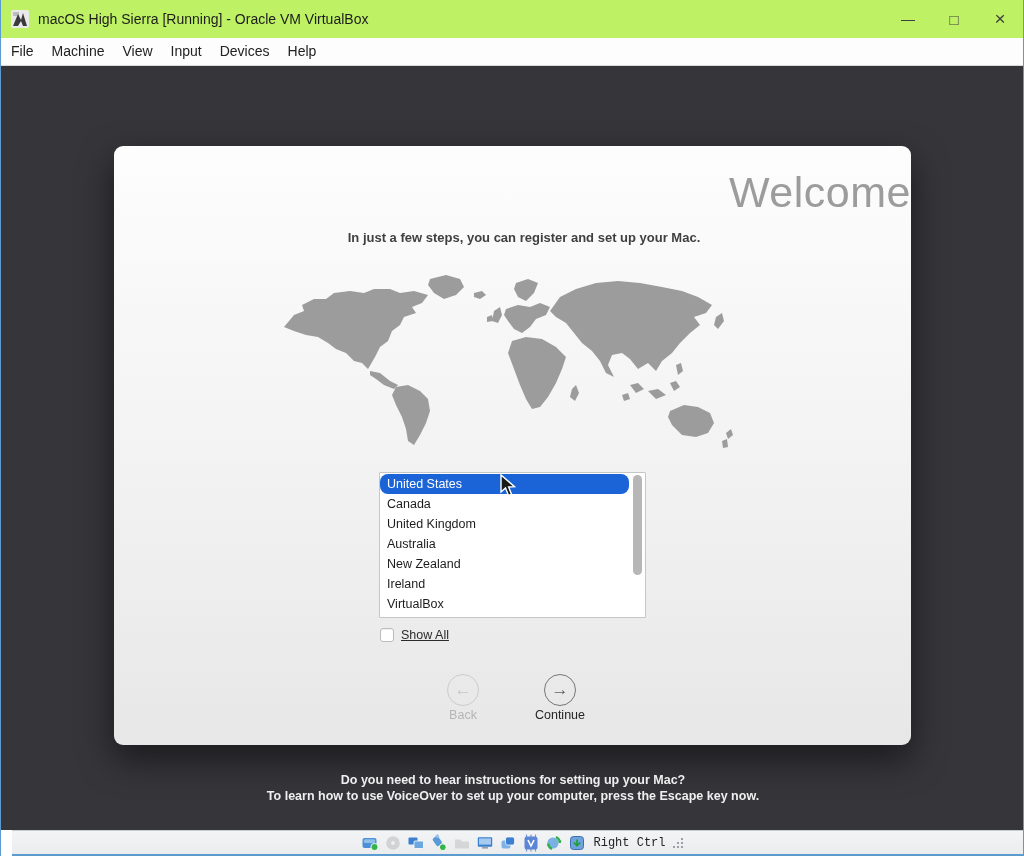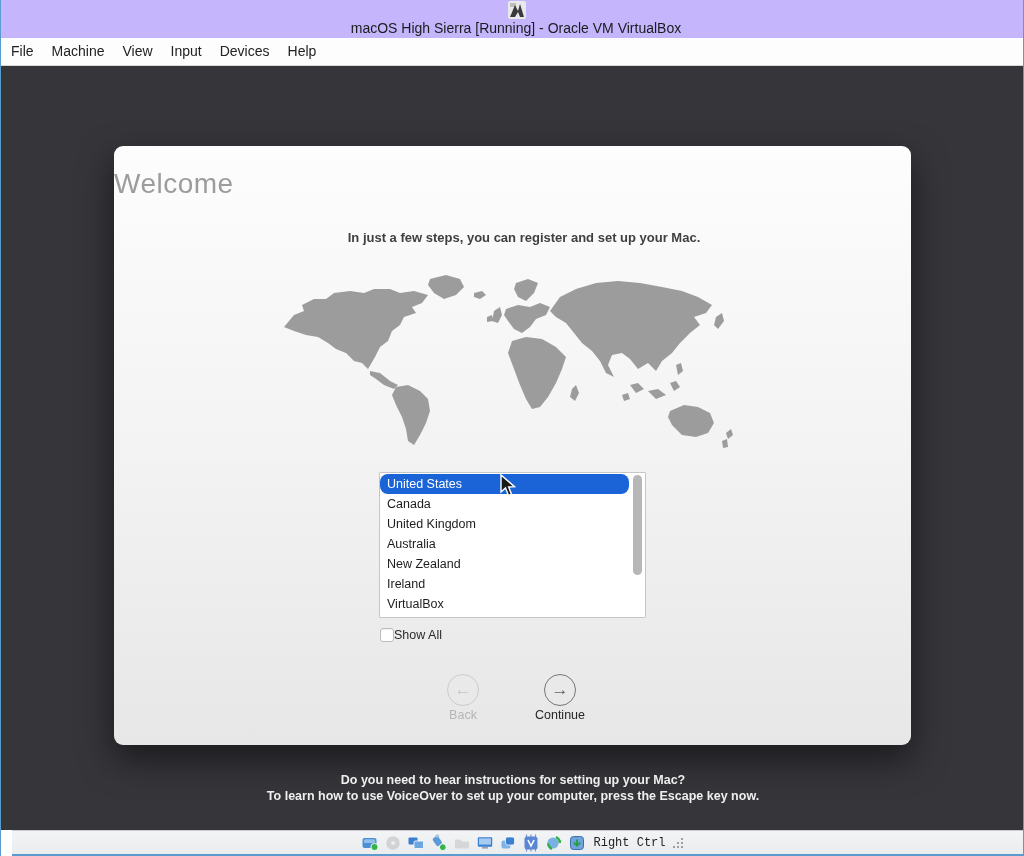--- a/index.html
+++ b/index.html
@@ -6,21 +6,21 @@
   html,body { background:#222; }
   body { font-family:"Liberation Sans", sans-serif; }
   .window {
     position:relative; width:1024px; height:856px; overflow:hidden;
     background:#fff;
     border-left:1px solid #5b9bd0; border-right:1px solid #5b9bd0;
   }
   
   .titlebar {
     position:absolute; left:0; top:0; width:100%; height:38px;
-    background:#c4b5fd; display:flex; align-items:center;flex-direction:column;
+    background:#bef264; display:flex; align-items:center;
   }
   .app-icon { width:20px; height:20px; margin-left:9px; flex:0 0 auto; }
   .title-text { margin-left:8px; font-size:14px; color:#1c1c1c; white-space:nowrap; }
   .win-controls { margin-left:auto; display:flex; height:38px; }
   .win-btn {
     width:46px; height:38px; display:flex; align-items:center; justify-content:center;
     font-size:14px; color:#404040; cursor:default; background:transparent; border:none;
     font-family:"Liberation Sans", sans-serif;
   }
   .win-btn.close { font-size:19px; }
@@ -41,21 +41,21 @@
     background:#35353a; overflow:hidden;
   }
   .setup-card {
     position:absolute; left:113px; top:80px; width:797px; height:599px;
     border-radius:9px;
     background:linear-gradient(#fdfdfd 0%, #f2f2f2 55%, #e7e7e7 100%);
     box-shadow:0 14px 34px rgba(0,0,0,0.5);
   }
   .welcome-title {
     position:absolute; left:0; top:22px; width:100%;
-    text-align:left; font-size:28px; color:#9c9c9c; letter-spacing:0.5px;
+    text-align:right; font-size:43px; color:#9c9c9c; letter-spacing:0.5px;
   }
   .welcome-subtitle {
     position:absolute; left:0; top:84px; width:100%;
     text-align:center; font-size:13px; font-weight:bold; color:#3f3f3f;padding-left:23px;
   }
   .world-map { position:absolute; left:164px; top:118px; width:470px; height:192px; }
   
   .country-list {
     position:absolute; left:265px; top:326px; width:267px; height:146px;
     background:#ffffff; border:1px solid #c6c6c6; border-radius:1px;
@@ -69,21 +69,21 @@
   .list-scrollbar {
     position:absolute; left:519px; top:329px; width:9px; height:100px;
     background:#b7b7b7; border-radius:5px;
   }
   
   .show-all { position:absolute; left:266px; top:482px; display:flex; align-items:center; }
   .checkbox {
     width:14px; height:14px; background:#ffffff; border:1px solid #bcbcbc;
     border-radius:3px; box-shadow:inset 0 1px 1px rgba(0,0,0,0.06);
   }
-  .show-all-label { margin-left:0; font-size:12.5px; color:#2b2b2b; }
+  .show-all-label { margin-left:7px; font-size:12.5px; color:#2b2b2b;text-decoration:underline; }
   
   .nav-circle {
     position:absolute; width:32px; height:32px; border-radius:50%;
     display:flex; align-items:center; justify-content:center;
     font-size:17px; background:transparent;
   }
   .nav-circle.back   { left:333px; top:528px; border:1.5px solid #cccccc; color:#c6c6c6; }
   .nav-circle.continue { left:430px; top:528px; border:1.5px solid #767676; color:#5f5f5f; }
   .nav-label { position:absolute; top:562px; font-size:12.5px; text-align:center; }
   .nav-label.back { left:309px; width:80px; color:#b5b5b5; }

